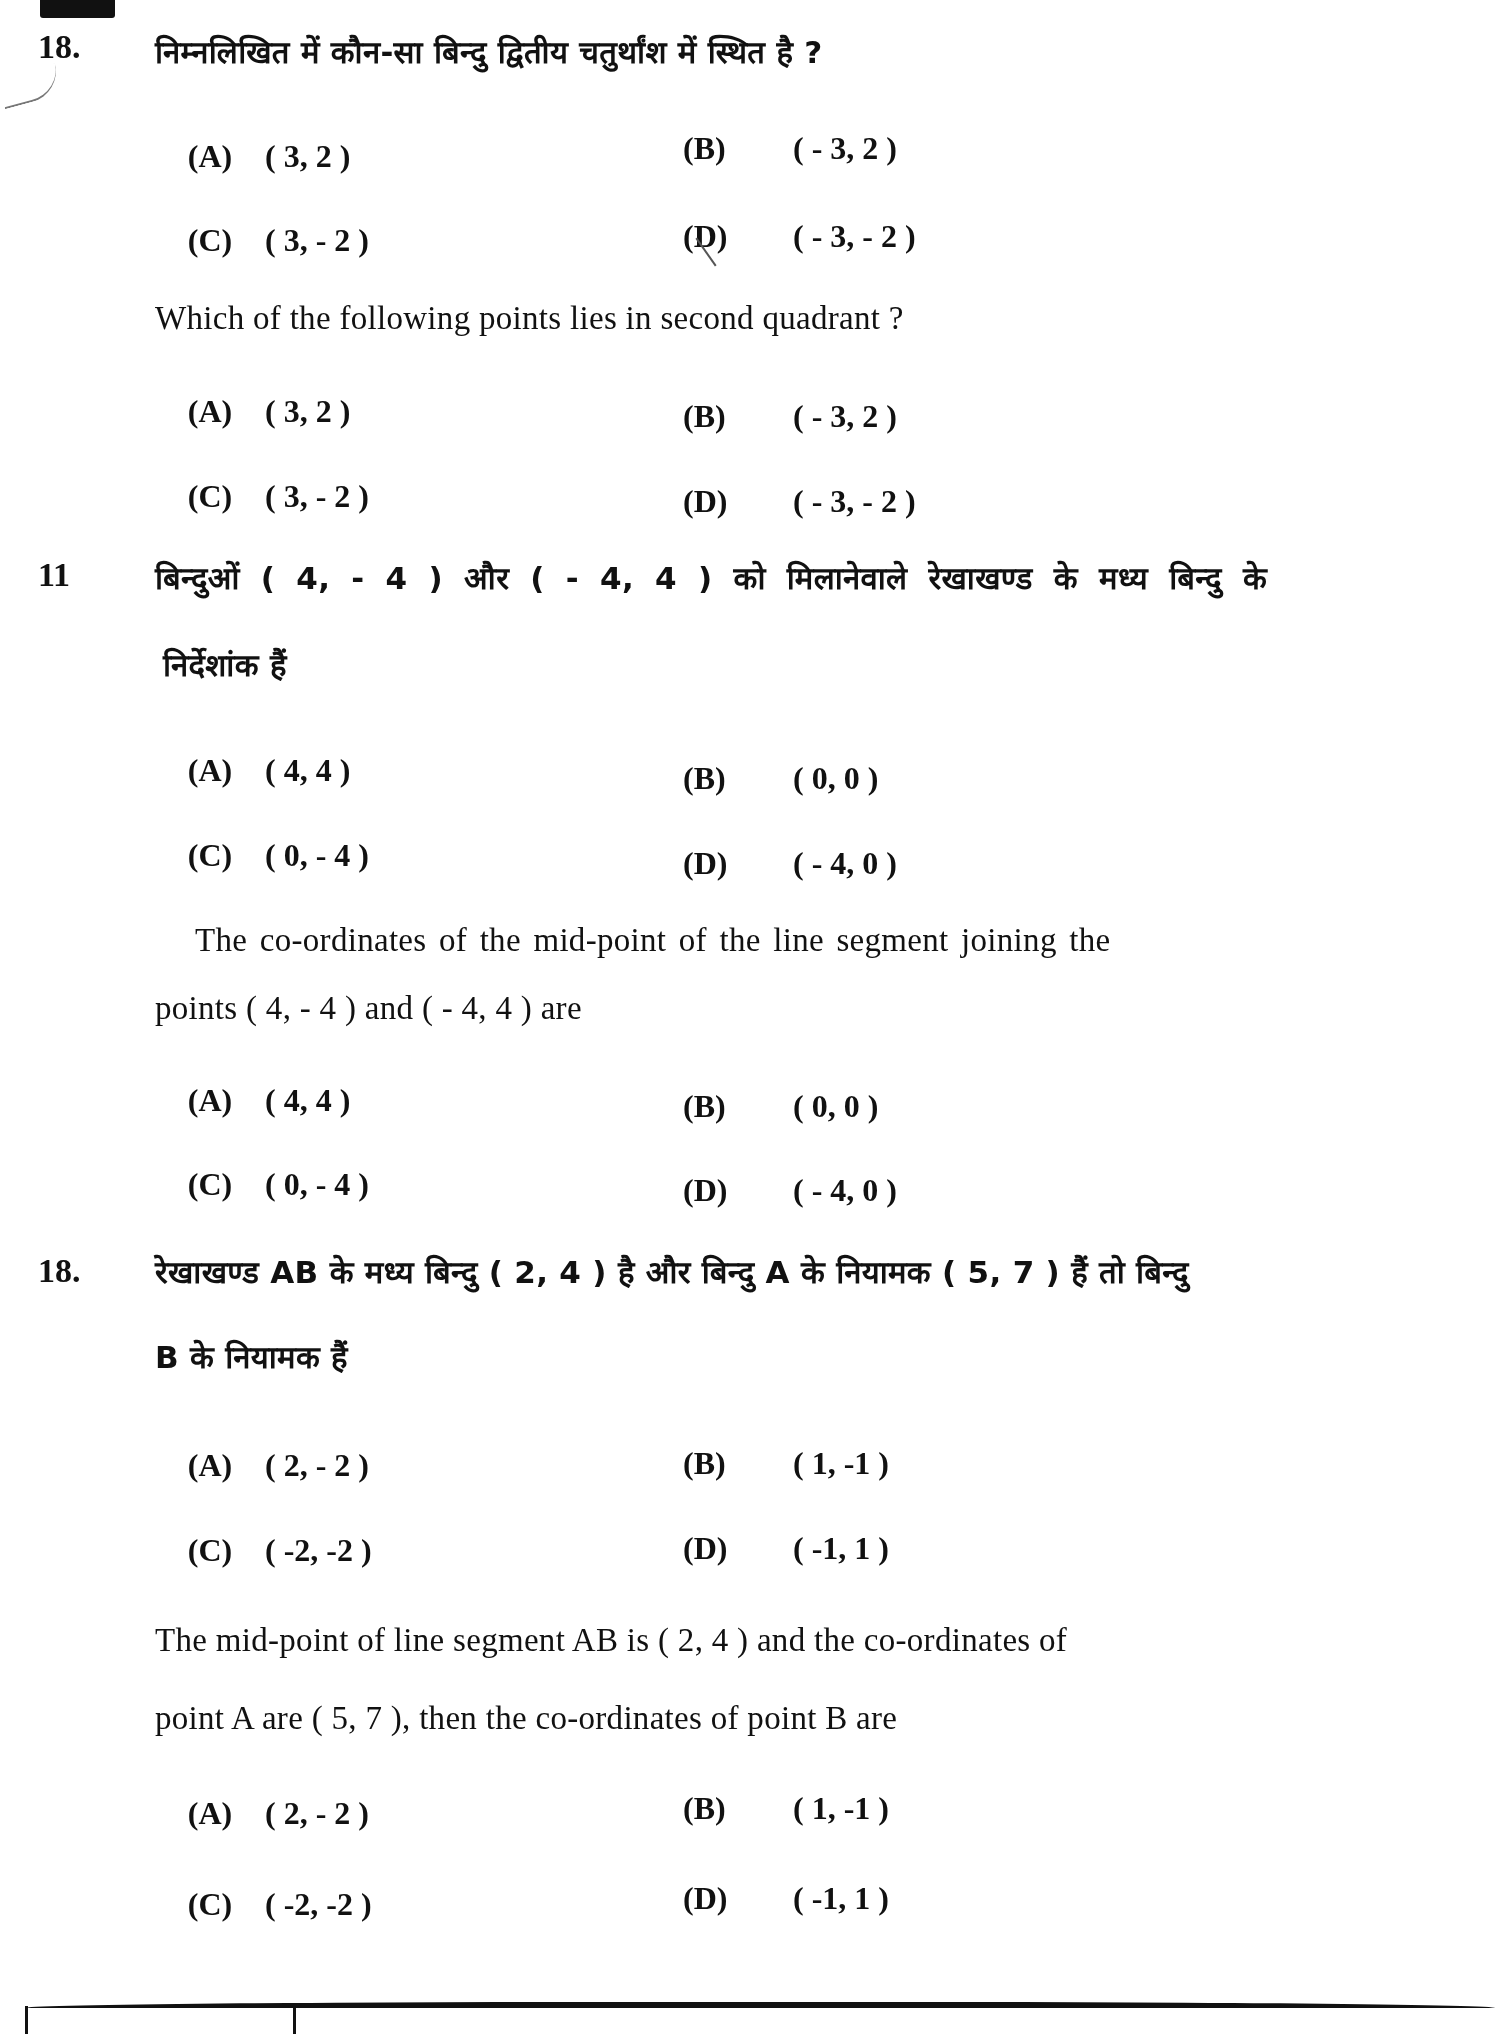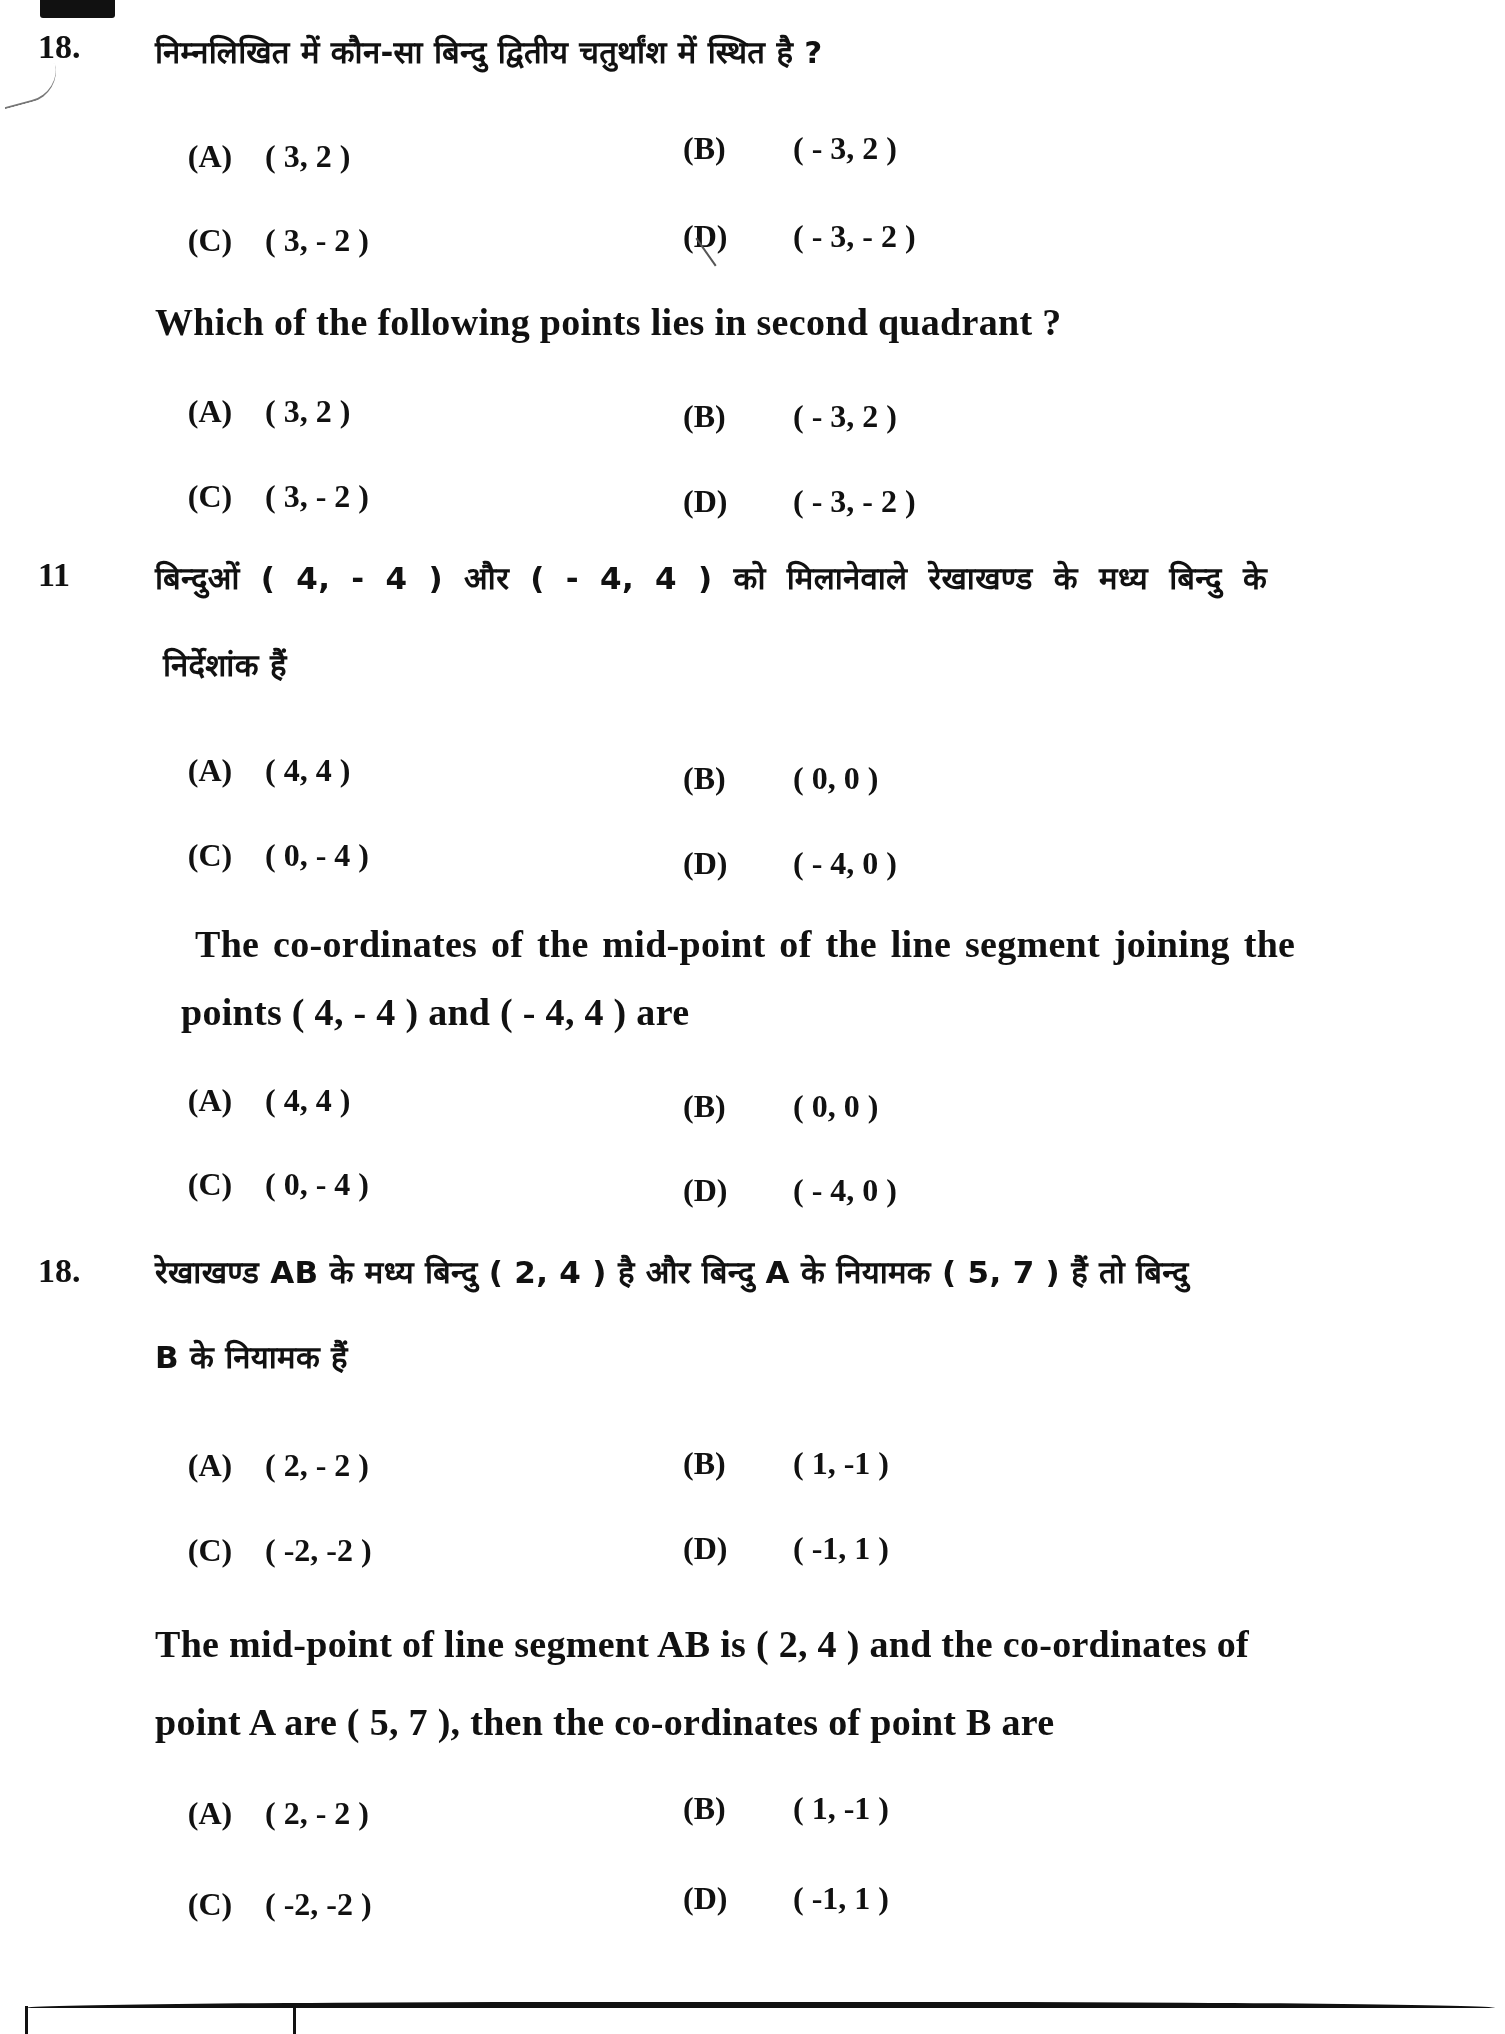--- a/index.html
+++ b/index.html
@@ -1,20 +1,20 @@
 <!DOCTYPE html>
 <html><head>
 <meta charset="utf-8">
 <style>
   html, body { margin:0; padding:0; background:#ffffff; }
   body { width:1505px; height:2034px; position:relative; overflow:hidden;
          font-family:"Liberation Serif", "DejaVu Serif", serif; color:#111; }
   .corner-mark { position:absolute; left:40px; top:0; width:75px; height:18px; background:#111; border-radius:0 0 3px 3px; }
   .qnum { position:absolute; left:38px; font-size:34px; font-weight:bold; }
-  .line { position:absolute; left:155px; font-size:38px; font-weight:bold; white-space:nowrap; letter-spacing:0.3px; }
+  .line { position:absolute; left:155px; font-size:33px; font-weight:normal; white-space:nowrap; letter-spacing:0.3px; }
   .hi { font-family:"DejaVu Sans", sans-serif; font-size:31px; font-weight:bold; }
   .opt { position:absolute; font-size:32px; font-weight:bold; white-space:nowrap; }
   .opt .lab { display:inline-block; width:110px; }
   .col-l { left:155px;text-align:center; }
   .col-r { left:683px; }
   .tick { position:absolute; border-left:2px solid #555; height:34px; transform:rotate(-35deg); }
   .hook { position:absolute; left:0; top:70px; width:60px; height:30px; border-bottom:2px solid #777; border-radius:0 0 60px 0; transform:rotate(-15deg); }
   .bottom-rule { position:absolute; left:25px; right:10px; top:2002px; height:6px; background:#111; border-radius:40% 40% 0 0 / 100% 100% 0 0; }
   .bottom-box { position:absolute; left:25px; top:2006px; width:265px; height:40px; border-left:3px solid #111; border-right:3px solid #111; }
 </style>
@@ -45,21 +45,21 @@
   <div class="qnum" style="top:556px;">11</div>
   <div class="line hi" style="top:556px; word-spacing:10px;">बिन्दुओं ( 4, - 4 ) और ( - 4, 4 ) को मिलानेवाले रेखाखण्ड के मध्य बिन्दु के</div>
   <div class="line hi" style="top:643px;margin-left:8px;">निर्देशांक हैं</div>
 
   <div class="opt col-l" style="top:752px;"><span class="lab">(A)</span><span>( 4, 4 )</span></div>
   <div class="opt col-r" style="top:760px;"><span class="lab">(B)</span><span>( 0, 0 )</span></div>
   <div class="opt col-l" style="top:837px;"><span class="lab">(C)</span><span>( 0, - 4 )</span></div>
   <div class="opt col-r" style="top:845px;"><span class="lab">(D)</span><span>( - 4, 0 )</span></div>
 
   <div class="line" style="top:922px; word-spacing:4px;margin-left:40px;">The co-ordinates of the mid-point of the line segment joining the</div>
-  <div class="line" style="top:990px;margin-left:26px;">points ( 4, - 4 ) and ( - 4, 4 ) are</div>
+  <div class="line" style="top:990px;">points ( 4, - 4 ) and ( - 4, 4 ) are</div>
 
   <div class="opt col-l" style="top:1082px;"><span class="lab">(A)</span><span>( 4, 4 )</span></div>
   <div class="opt col-r" style="top:1088px;"><span class="lab">(B)</span><span>( 0, 0 )</span></div>
   <div class="opt col-l" style="top:1166px;"><span class="lab">(C)</span><span>( 0, - 4 )</span></div>
   <div class="opt col-r" style="top:1172px;"><span class="lab">(D)</span><span>( - 4, 0 )</span></div>
 </section>
 
 <section>
   <div class="qnum" style="top:1252px;">18.</div>
   <div class="line hi" style="top:1250px;">रेखाखण्ड AB के मध्य बिन्दु ( 2, 4 ) है और बिन्दु A के नियामक ( 5, 7 ) हैं तो बिन्दु</div>

